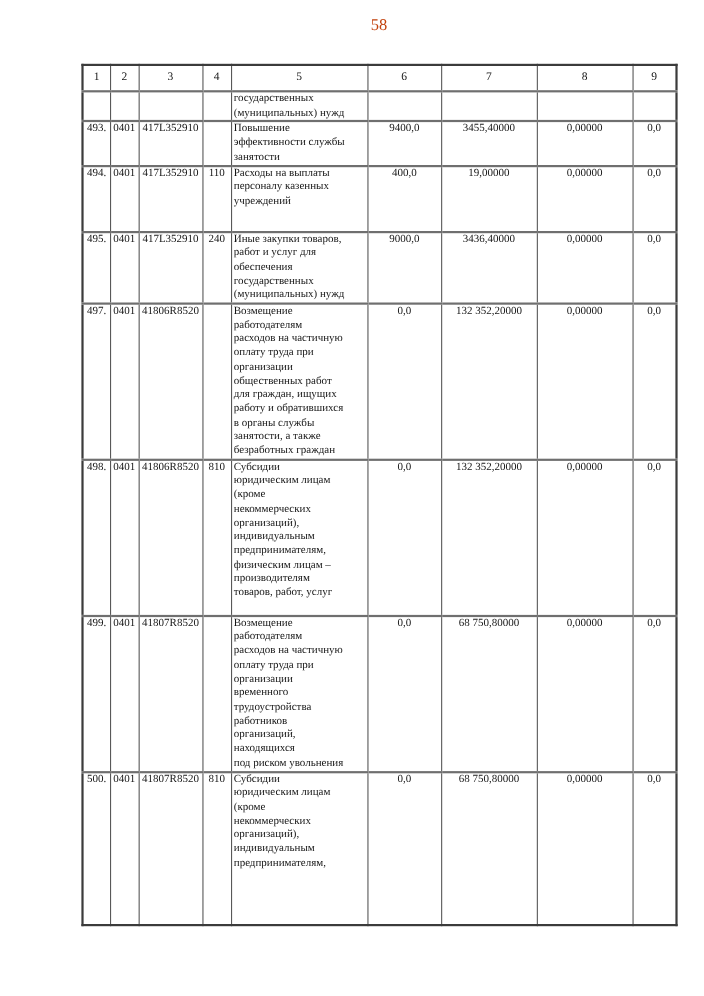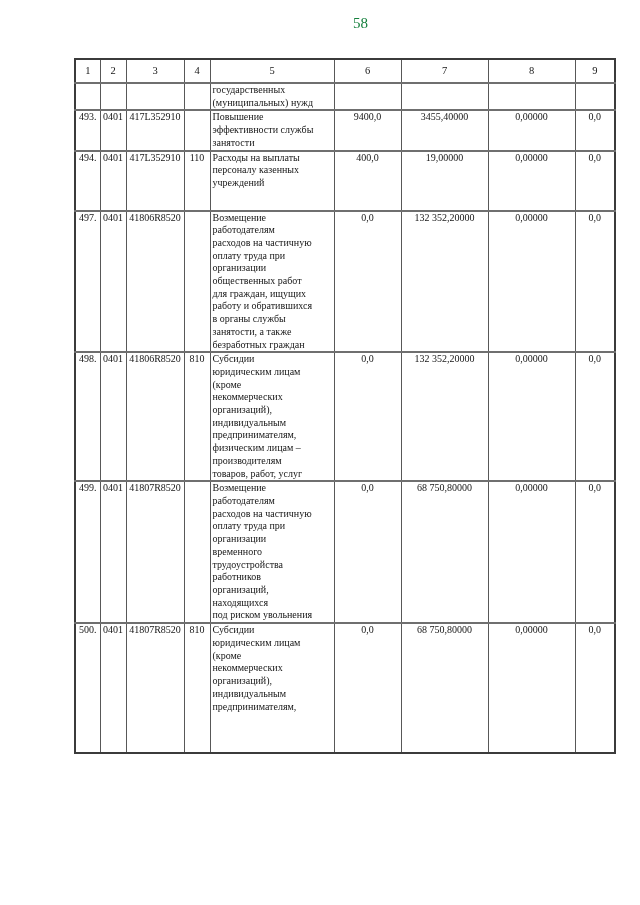--- a/index.html
+++ b/index.html
@@ -5,24 +5,24 @@
   html, body { margin: 0; padding: 0; }
   body {
     width: 640px; height: 905px;
     background: #ffffff;
     position: relative;
     font-family: "Liberation Serif", serif;
     color: #161616;
   }
   .page-number {
     position: absolute;
-    top: 15px; left: 91px; width: 539px;
+    top: 15px; left: 75px; width: 539px;
     text-align: center;
     font-size: 15px;
-    color: #15803d;
+    color: #c2410c;
   }
   table.budget-table {
     position: absolute;
     top: 58px; left: 74px;
     width: 540px;
     table-layout: fixed;
     border-collapse: collapse;
     border: 2px solid #3b3b3b;
     background: #fff;
   }
@@ -121,20 +121,35 @@
     <td class="ca">110</td>
     <td class="name">Расходы на выплаты
 персоналу казенных
 учреждений</td>
     <td class="ca">400,0</td>
     <td class="ca">19,00000</td>
     <td class="ca">0,00000</td>
     <td class="ca">0,0</td>
   </tr>
         <tr>
+    <td class="ca">495.</td>
+    <td class="ca">0401</td>
+    <td class="ca">417L352910</td>
+    <td class="ca">240</td>
+    <td class="name">Иные закупки товаров,
+работ и услуг для
+обеспечения
+государственных
+(муниципальных) нужд</td>
+    <td class="ca">9000,0</td>
+    <td class="ca">3436,40000</td>
+    <td class="ca">0,00000</td>
+    <td class="ca">0,0</td>
+  </tr>
+        <tr>
     <td class="ca">497.</td>
     <td class="ca">0401</td>
     <td class="ca">41806R8520</td>
     <td class="ca"></td>
     <td class="name">Возмещение
 работодателям
 расходов на частичную
 оплату труда при
 организации
 общественных работ

